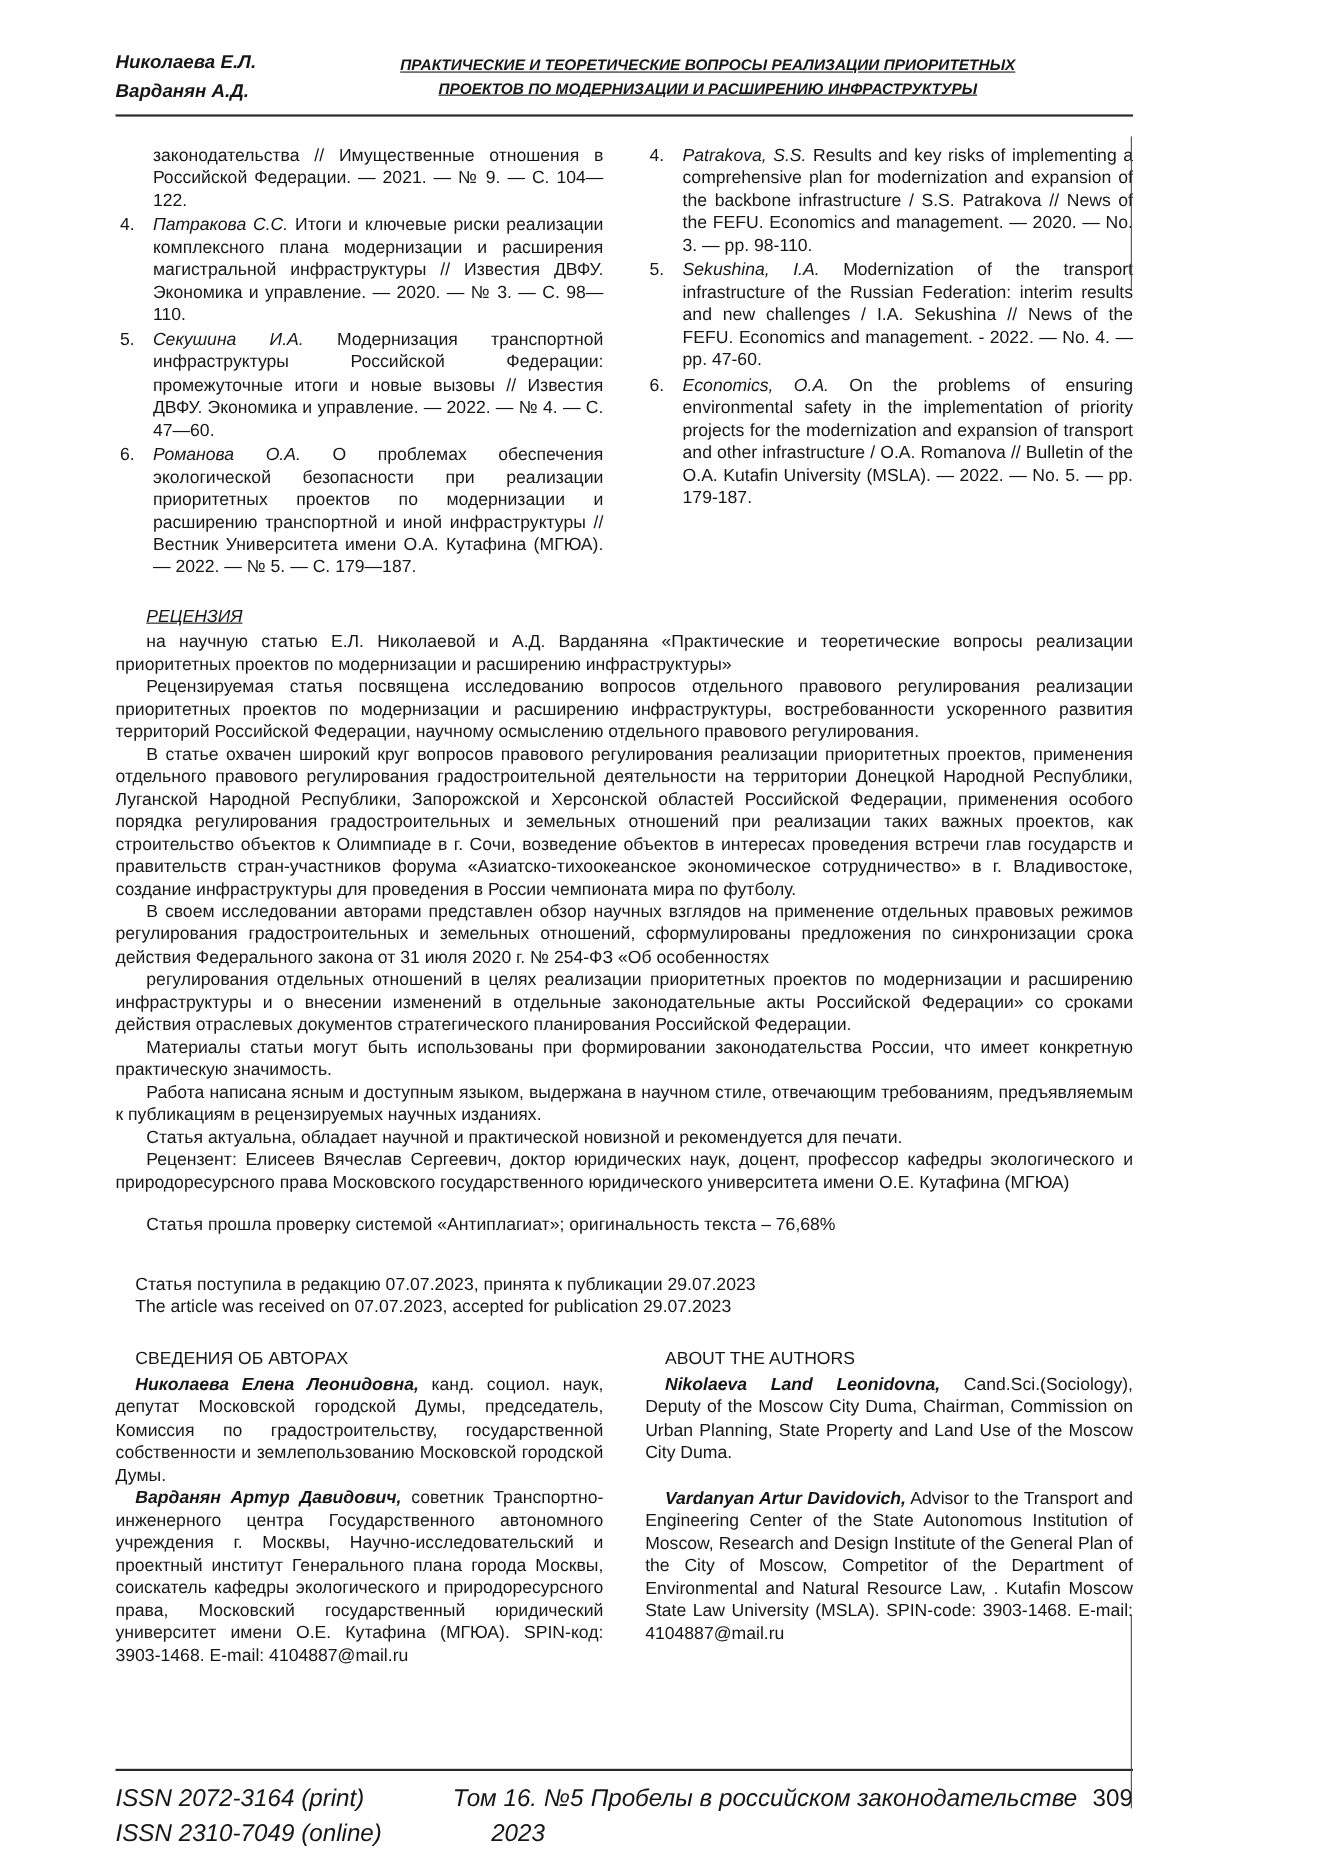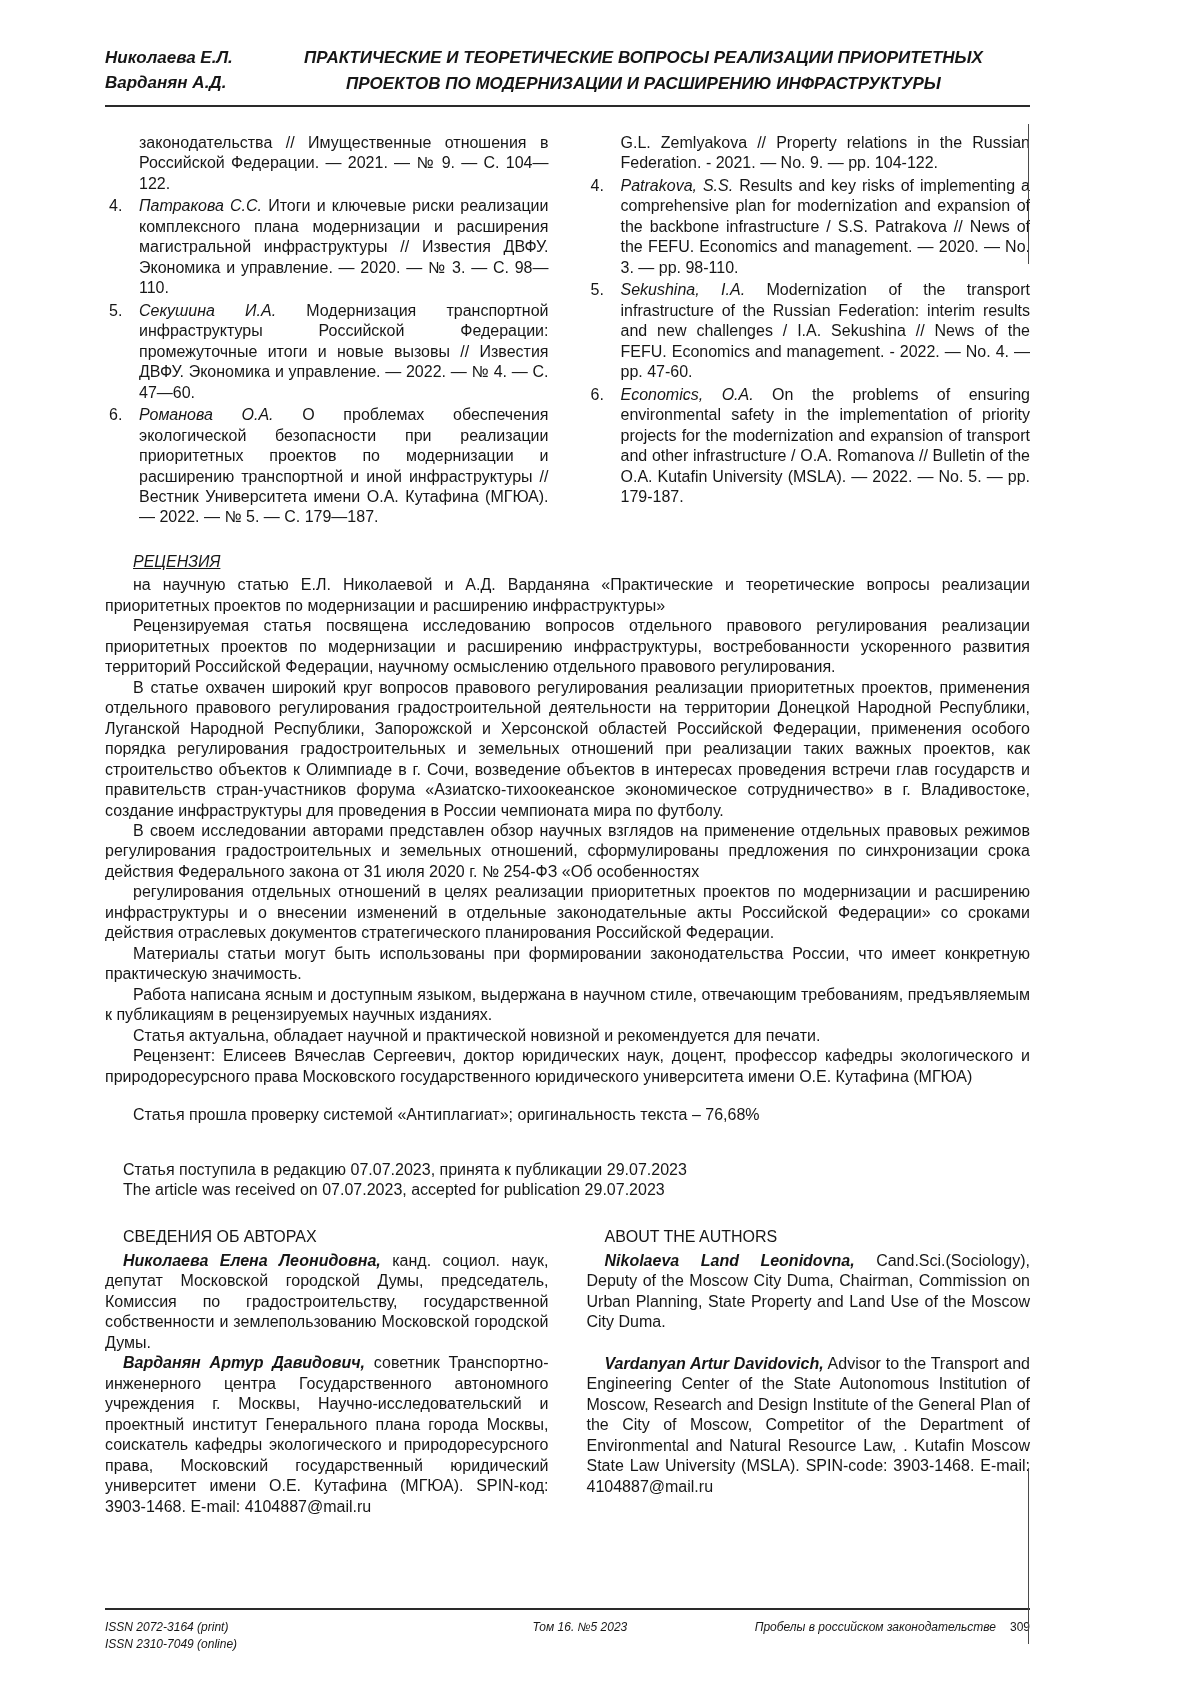--- a/index.html
+++ b/index.html
@@ -9,21 +9,21 @@
     background: #ffffff; color: #161616;
     font-family: "Liberation Sans", sans-serif;
     position: relative;
     -webkit-font-smoothing: antialiased;
   }
   .page { position: absolute; inset: 0; padding: 44px 170px 0 105px; }
 
   
   .page-header { display: flex; gap: 24px; align-items: center; }
   .header-authors { font-weight: bold; font-style: italic; font-size: 17px; line-height: 1.5; white-space: nowrap; }
-  .header-title { flex: 1; text-align: center; font-weight: bold; font-style: italic; font-size: 17px; line-height: 1.5; padding-top: 1px; }
+  .header-title { flex: 1; text-align: center; font-weight: bold; font-style: italic; font-size: 14px; line-height: 1.5; padding-top: 1px; text-decoration: underline; }
   .header-rule { border: none; border-top: 2px solid #2a2a2a; margin: 9px 0 0 0; }
 
   
   .body-text { font-size: 16px; line-height: 1.28; }
 
   
   .refs { margin-top: 26px; display: grid; grid-template-columns: 1fr 1fr; column-gap: 38px; }
   .ref { position: relative; padding-left: 34px; text-align: justify; }
   .ref + .ref { margin-top: 2px; }
   .ref-num { position: absolute; left: 4px; top: 0; }
@@ -43,21 +43,21 @@
   .authors-heading { margin: 0 0 4px 18px; }
   .bio { text-align: justify; text-indent: 18px; margin: 0; }
   .bio-name { font-weight: bold; font-style: italic; }
   .authors-en .bio + .bio { margin-top: 21px; }
 
   
   .footer {
     position: absolute; left: 105px; right: 170px; top: 1608px;
     border-top: 2px solid #2a2a2a; padding-top: 9px;
     display: flex; align-items: flex-start;
-    font-style: italic; font-size: 12px; line-height: 1.45;
+    font-style: italic; font-size: 22px; line-height: 1.45;
   }
   .footer-left { width: 300px; }
   .footer-center { flex: 1; text-align: center; }
   .footer-right { text-align: left; white-space: nowrap; }
   .footer-page { font-style: normal; margin-left: 14px; }
 
   
   .side-rule { position: absolute; left: 1028px; width: 1px; background: #4a4a4a; }
   .side-rule-top { top: 124px; height: 140px; }
   .side-rule-bottom { top: 1468px; height: 176px; }
@@ -88,23 +88,20 @@
         <span class="ref-num">4.</span><span class="ref-author">Патракова С.С.</span> <span class="ref-body">Итоги и ключевые риски реализации комплексного плана модернизации и расширения магистральной инфраструктуры // Известия ДВФУ. Экономика и управление. — 2020. — № 3. — С. 98—110.</span>
       </div>
       <div class="ref">
         <span class="ref-num">5.</span><span class="ref-author">Секушина И.А.</span> <span class="ref-body">Модернизация транспортной инфраструктуры Российской Федерации: промежуточные итоги и новые вызовы // Известия ДВФУ. Экономика и управление. — 2022. — № 4. — С. 47—60.</span>
       </div>
       <div class="ref">
         <span class="ref-num">6.</span><span class="ref-author">Романова О.А.</span> <span class="ref-body">О проблемах обеспечения экологической безопасности при реализации приоритетных проектов по модернизации и расширению транспортной и иной инфраструктуры // Вестник Университета имени О.А. Кутафина (МГЮА). — 2022. — № 5. — С. 179—187.</span>
       </div>
     </div>
     <div class="refs-col">
-      <div class="ref">
-        <span class="ref-num"></span><span class="ref-author"></span> <span class="ref-body">G.L. Zemlyakova // Property relations in the Russian Federation. - 2021. — No. 9. — pp. 104-122.</span>
-      </div>
       <div class="ref">
         <span class="ref-num">4.</span><span class="ref-author">Patrakova, S.S.</span> <span class="ref-body">Results and key risks of implementing a comprehensive plan for modernization and expansion of the backbone infrastructure / S.S. Patrakova // News of the FEFU. Economics and management. — 2020. — No. 3. — pp. 98-110.</span>
       </div>
       <div class="ref">
         <span class="ref-num">5.</span><span class="ref-author">Sekushina, I.A.</span> <span class="ref-body">Modernization of the transport infrastructure of the Russian Federation: interim results and new challenges / I.A. Sekushina // News of the FEFU. Economics and management. - 2022. — No. 4. — pp. 47-60.</span>
       </div>
       <div class="ref">
         <span class="ref-num">6.</span><span class="ref-author">Economics, O.A.</span> <span class="ref-body">On the problems of ensuring environmental safety in the implementation of priority projects for the modernization and expansion of transport and other infrastructure / O.A. Romanova // Bulletin of the O.A. Kutafin University (MSLA). — 2022. — No. 5. — pp. 179-187.</span>
       </div>
     </div>

